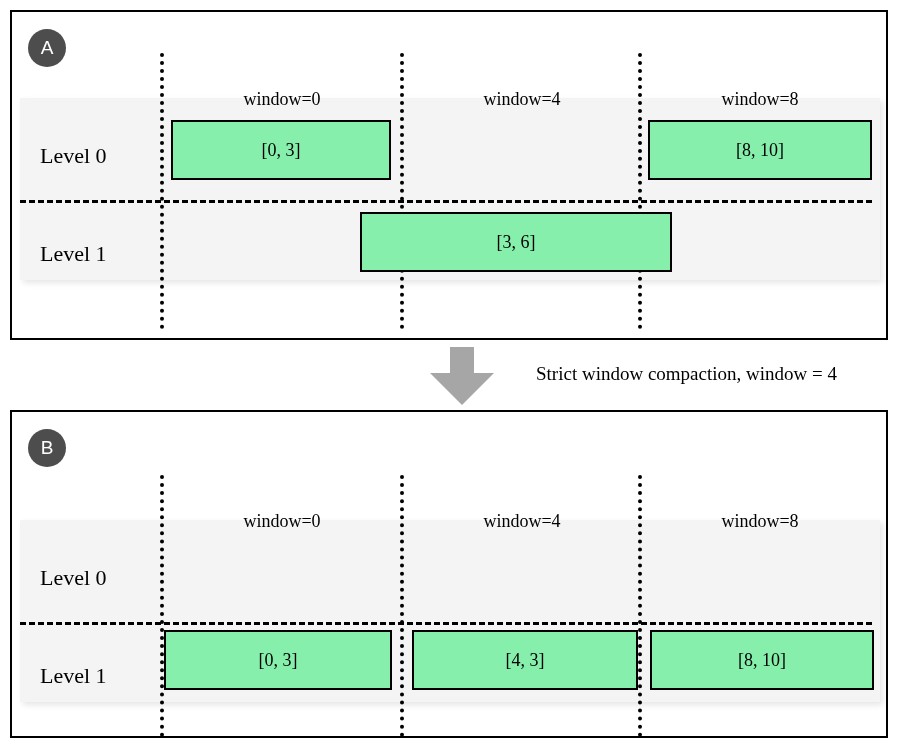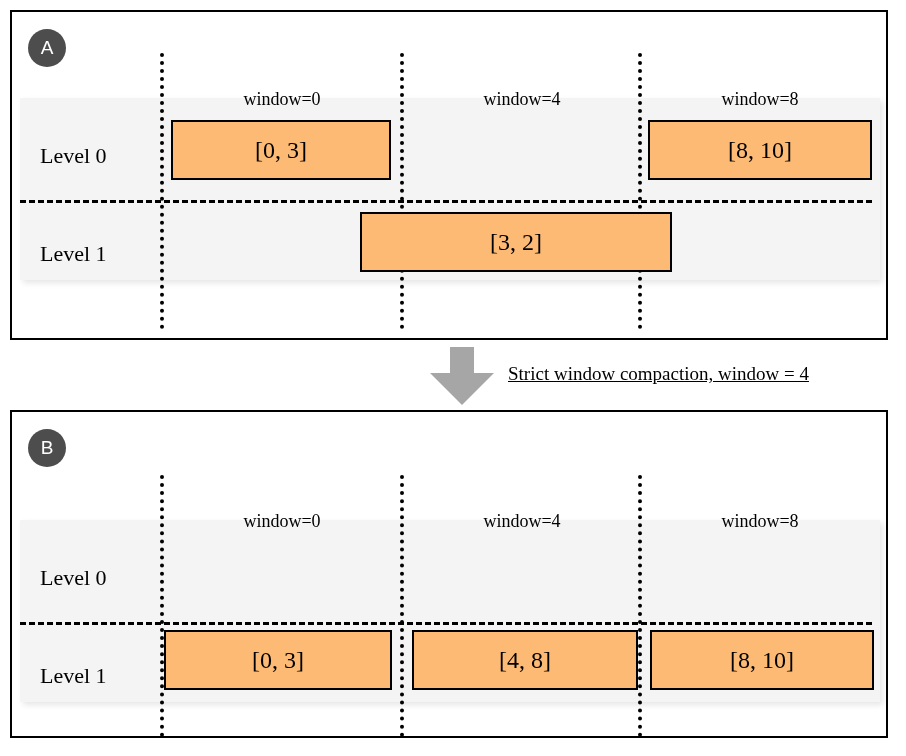--- a/index.html
+++ b/index.html
@@ -70,45 +70,44 @@
 
   .hdash {
     position: absolute;
     height: 0;
     border-top: 3px dashed #000000;
   }
 
   .segbox {
     position: absolute;
     border: 2px solid #000000;
-    background: #fdba74;
+    background: #86efac;
     box-sizing: border-box;
-    font-size: 24px;
+    font-size: 18px;
     color: #000000;
     display: flex;
     align-items: center;
     justify-content: center;
   }
 
   .arrow {
     position: absolute;
     left: 428px;
     top: 347px;
     width: 68px;
     height: 58px;
   }
 
   .arrowcaption {
     position: absolute;
-    left: 508px;
+    left: 536px;
     top: 363px;
     font-size: 19px;
     color: #000000;
     white-space: nowrap;
-    text-decoration: underline;
   }
 </style>
 </head>
 <body>
 
 <div class="panel" id="panel-a">
 
   <div class="badge">A</div>
 
   <div class="band" style="left:8px; top:86px; width:860px; height:182px;"></div>
@@ -121,21 +120,21 @@
   <div class="levellabel" style="left:28px; top:229px;">Level 1</div>
 
   <div class="hdash" style="left:8px; top:188px; width:852px;"></div>
 
   <div class="vline" style="left:148px; top:41px; height:276px;"></div>
   <div class="vline" style="left:388px; top:41px; height:276px;"></div>
   <div class="vline" style="left:626px; top:41px; height:276px;"></div>
 
   <div class="segbox" style="left:159px; top:108px; width:220px; height:60px;">[0, 3]</div>
   <div class="segbox" style="left:636px; top:108px; width:224px; height:60px;">[8, 10]</div>
-  <div class="segbox" style="left:348px; top:200px; width:312px; height:60px;">[3, 2]</div>
+  <div class="segbox" style="left:348px; top:200px; width:312px; height:60px;">[3, 6]</div>
 </div>
 
 <svg class="arrow" viewBox="0 0 68 58" xmlns="http://www.w3.org/2000/svg">
   <polygon points="22,0 46,0 46,26 66,26 34,58 2,26 22,26" fill="#a6a6a6"></polygon>
 </svg>
 <div class="arrowcaption">Strict window compaction, window = 4</div>
 
 <div class="panel" id="panel-b">
 
   <div class="badge">B</div>
@@ -149,15 +148,15 @@
   <div class="levellabel" style="left:28px; top:153px;">Level 0</div>
   <div class="levellabel" style="left:28px; top:251px;">Level 1</div>
 
   <div class="hdash" style="left:8px; top:210px; width:852px;"></div>
 
   <div class="vline" style="left:148px; top:63px; height:262px;"></div>
   <div class="vline" style="left:388px; top:63px; height:262px;"></div>
   <div class="vline" style="left:626px; top:63px; height:262px;"></div>
 
   <div class="segbox" style="left:152px; top:218px; width:228px; height:60px;">[0, 3]</div>
-  <div class="segbox" style="left:400px; top:218px; width:226px; height:60px;">[4, 8]</div>
+  <div class="segbox" style="left:400px; top:218px; width:226px; height:60px;">[4, 3]</div>
   <div class="segbox" style="left:638px; top:218px; width:224px; height:60px;">[8, 10]</div>
 </div>
 
 </body></html>

